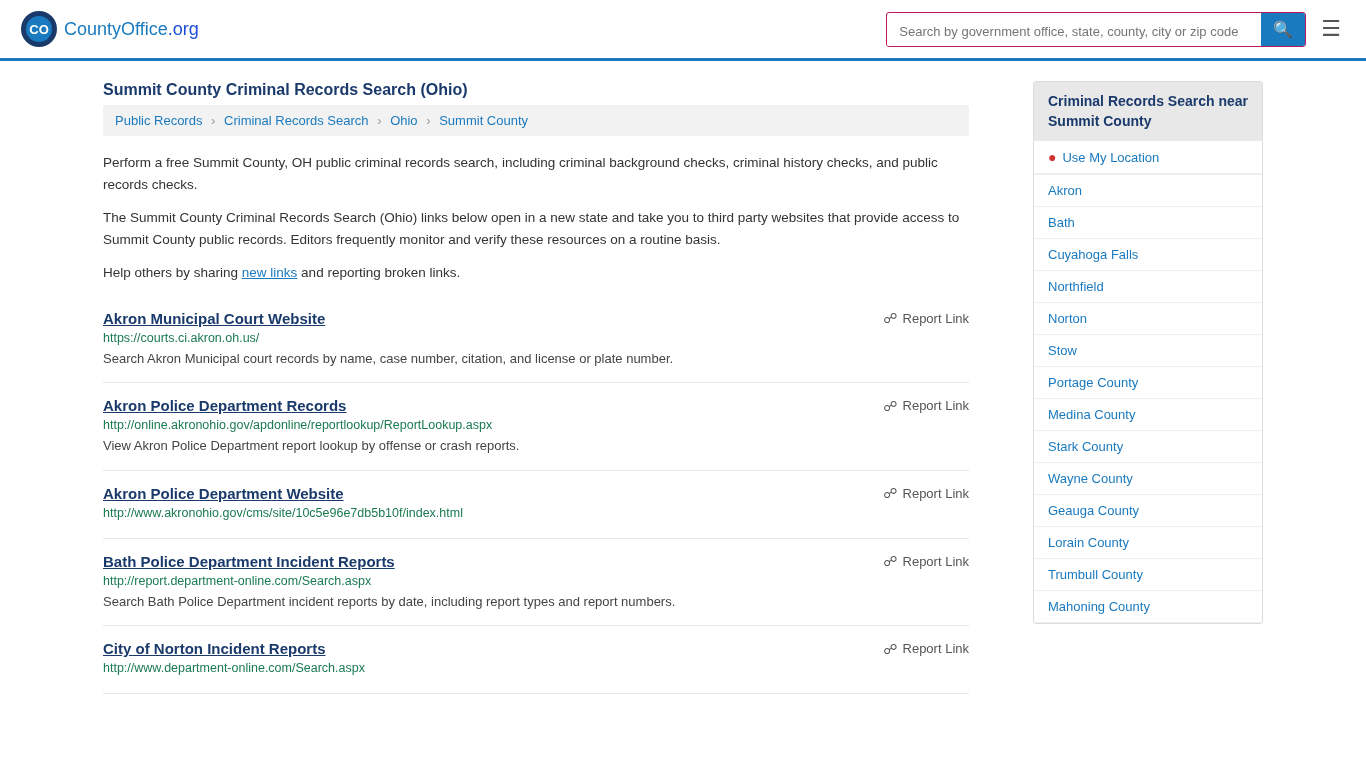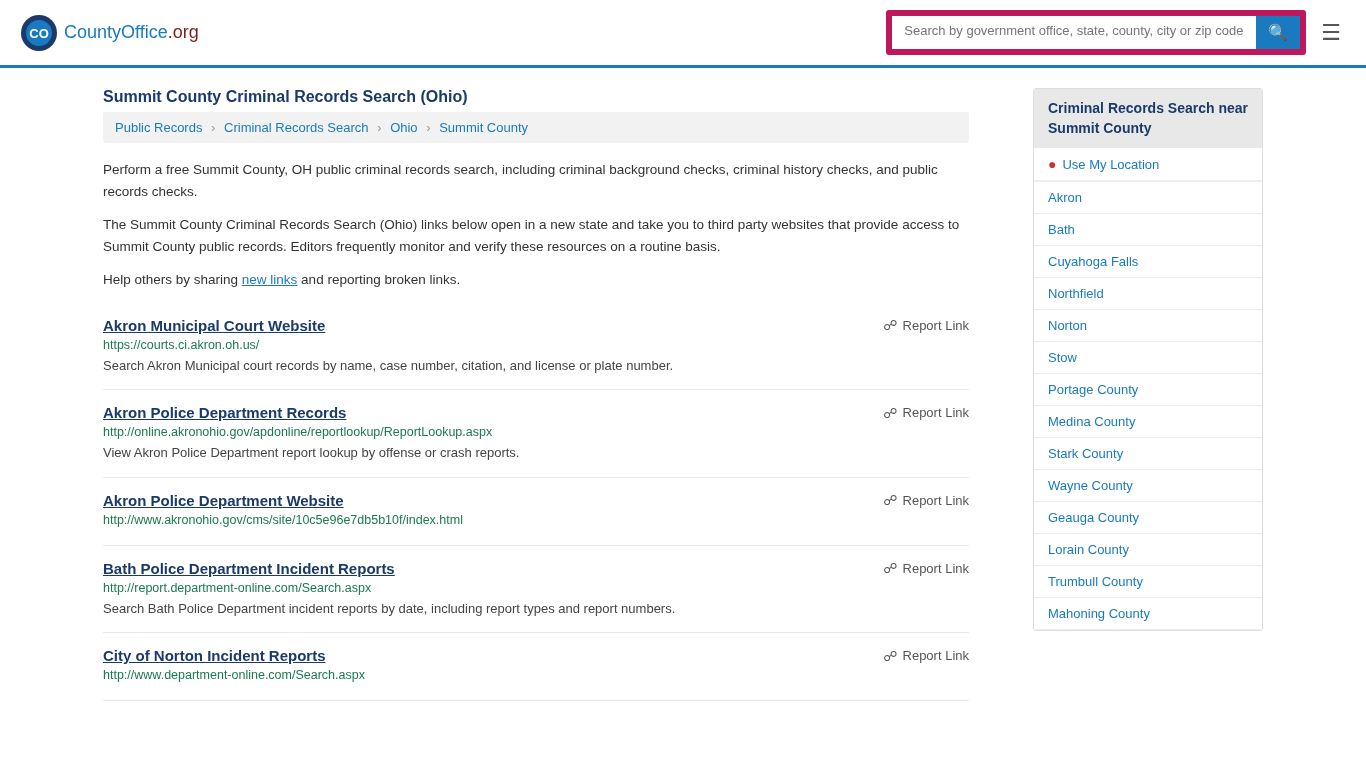--- a/index.html
+++ b/index.html
@@ -32,22 +32,22 @@
       color: #1a7abf;
       font-weight: normal;
     }
     .header-right {
       display: flex;
       align-items: center;
       gap: 10px;
     }
     .search-bar {
       display: flex;
-      align-items: flex-start;
-      border: 6px solid #be185d;
+      align-items: flex-end;
+      border: 1px solid #be185d;
       border-radius: 3px;
       overflow: hidden;
       width: 420px;
     }
     .search-bar input {
       border: none;
       outline: none;
       padding: 7px 12px;
       font-size: 13px;
       width: 100%;
@@ -207,21 +207,21 @@
 <body>
 
 <header class="header">
   <div class="logo-area">
     <svg class="logo-icon" viewBox="0 0 38 38" xmlns="http://www.w3.org/2000/svg">
       <circle cx="19" cy="19" r="18" fill="#1a3a6b"></circle>
       <circle cx="19" cy="19" r="13" fill="#1a7abf"></circle>
       <text x="19" y="24" text-anchor="middle" fill="white" font-size="13" font-weight="bold" font-family="Arial">CO</text>
     </svg>
     <span class="logo-text">
-      <span>CountyOffice</span><span style="color:#7f1d1d; font-weight:normal;text-align:right;">.org</span>
+      <span>CountyOffice</span><span style="color:#1d4ed8; font-weight:normal;text-align:right;">.org</span>
     </span>
   </div>
   <div class="header-right">
     <div class="search-bar">
       <input type="text" placeholder="Search by government office, state, county, city or zip code" style="">
       <button class="search-btn">🔍</button>
     </div>
     <div class="menu-icon">☰</div>
   </div>
 </header>

